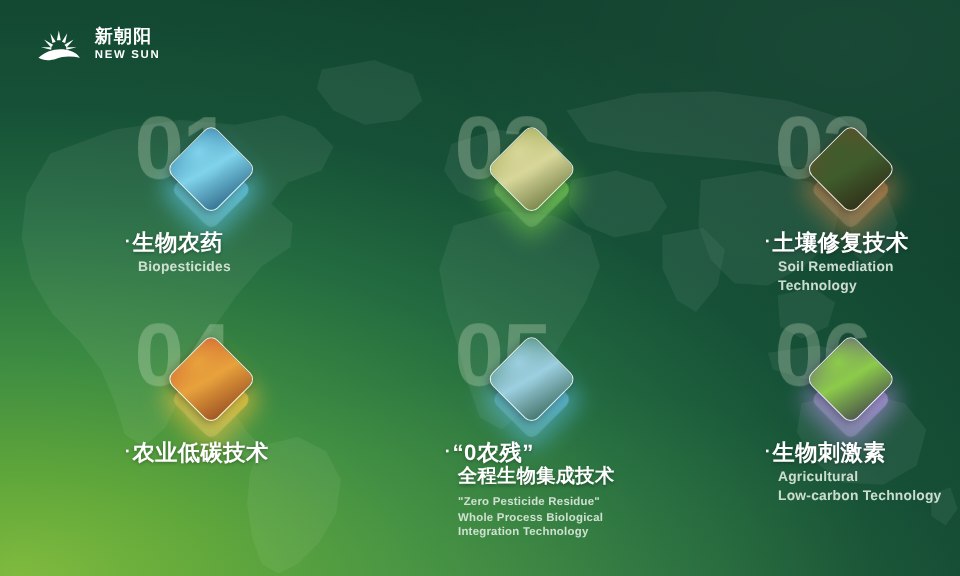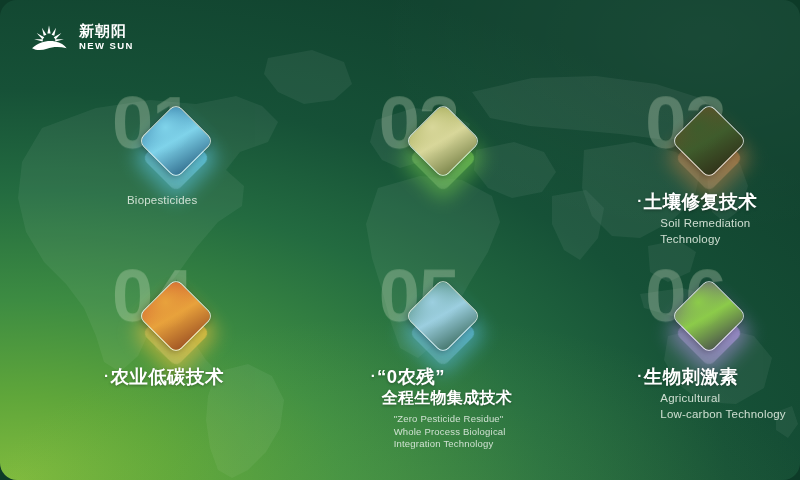--- a/index.html
+++ b/index.html
@@ -11,21 +11,20 @@
     font-family: "Liberation Sans", "DejaVu Sans", sans-serif;
   }
 
   #stage {
     position: relative;
     width: 800px;
     height: 480px;
     overflow: hidden;
     background:
       radial-gradient(120% 110% at 2% 100%, #7fba3e 0%, #5fa63a 16%, #3d8c42 34%, #236b40 55%, #165137 74%, #11432f 100%);
-    border-radius: 17px;
   }
 
   
   .map-layer {
     position: absolute;
     inset: 0;
     opacity: 0.30;
     pointer-events: none;
   }
   .map-layer svg { width: 100%; height: 100%; display: block; }
@@ -177,24 +176,24 @@
     font-weight: 700;
     line-height: 1.3;
     letter-spacing: 0.3px;
     margin-left: 11px;
     text-shadow: 0 1px 3px rgba(0,0,0,0.35);
     white-space: nowrap;
   }
   .title-en {
     color: #dce9dd;
     font-size: 11.5px;
-    font-weight: 400;
+    font-weight: 700;
     line-height: 1.34;
     letter-spacing: 0.2px;
-    margin-left: 23px;
+    margin-left: 11px;
     margin-top: 3px;
     opacity: 0.92;
   }
   .title-en.small {
     font-size: 9.5px;
     line-height: 1.32;
     margin-top: 4px;
   }
 
   
@@ -265,20 +264,21 @@
       <div class="cell">
         <div class="numeral">01</div>
         <div class="icon-wrap">
           <div class="icon-glow" style="background: rgb(94, 200, 232);"></div>
           <div class="icon-base" style="background: linear-gradient(160deg, rgb(94, 200, 232) 0%, rgba(255, 255, 255, 0.15) 120%);"></div>
           <div class="icon-face">
             <div class="photo" style="background: radial-gradient(60% 60% at 35% 30%, rgb(127, 211, 234) 0%, rgba(255, 255, 255, 0) 62%), linear-gradient(150deg, rgb(29, 95, 143) 0%, rgb(127, 211, 234) 48%, rgb(14, 63, 99) 100%);"></div>
           </div>
         </div>
         <div class="labels">
+          <div class="title-cn"><span class="dot">·</span><span>生物农药</span></div>
           <div class="title-en">Biopesticides</div>
         </div>
       </div>
       <div class="cell">
         <div class="numeral">02</div>
         <div class="icon-wrap">
           <div class="icon-glow" style="background: rgb(107, 194, 74);"></div>
           <div class="icon-base" style="background: linear-gradient(160deg, rgb(107, 194, 74) 0%, rgba(255, 255, 255, 0.15) 120%);"></div>
           <div class="icon-face">
             <div class="photo" style="background: radial-gradient(60% 60% at 35% 30%, rgb(216, 215, 154) 0%, rgba(255, 255, 255, 0) 62%), linear-gradient(150deg, rgb(143, 154, 61) 0%, rgb(216, 215, 154) 48%, rgb(76, 92, 35) 100%);"></div>

